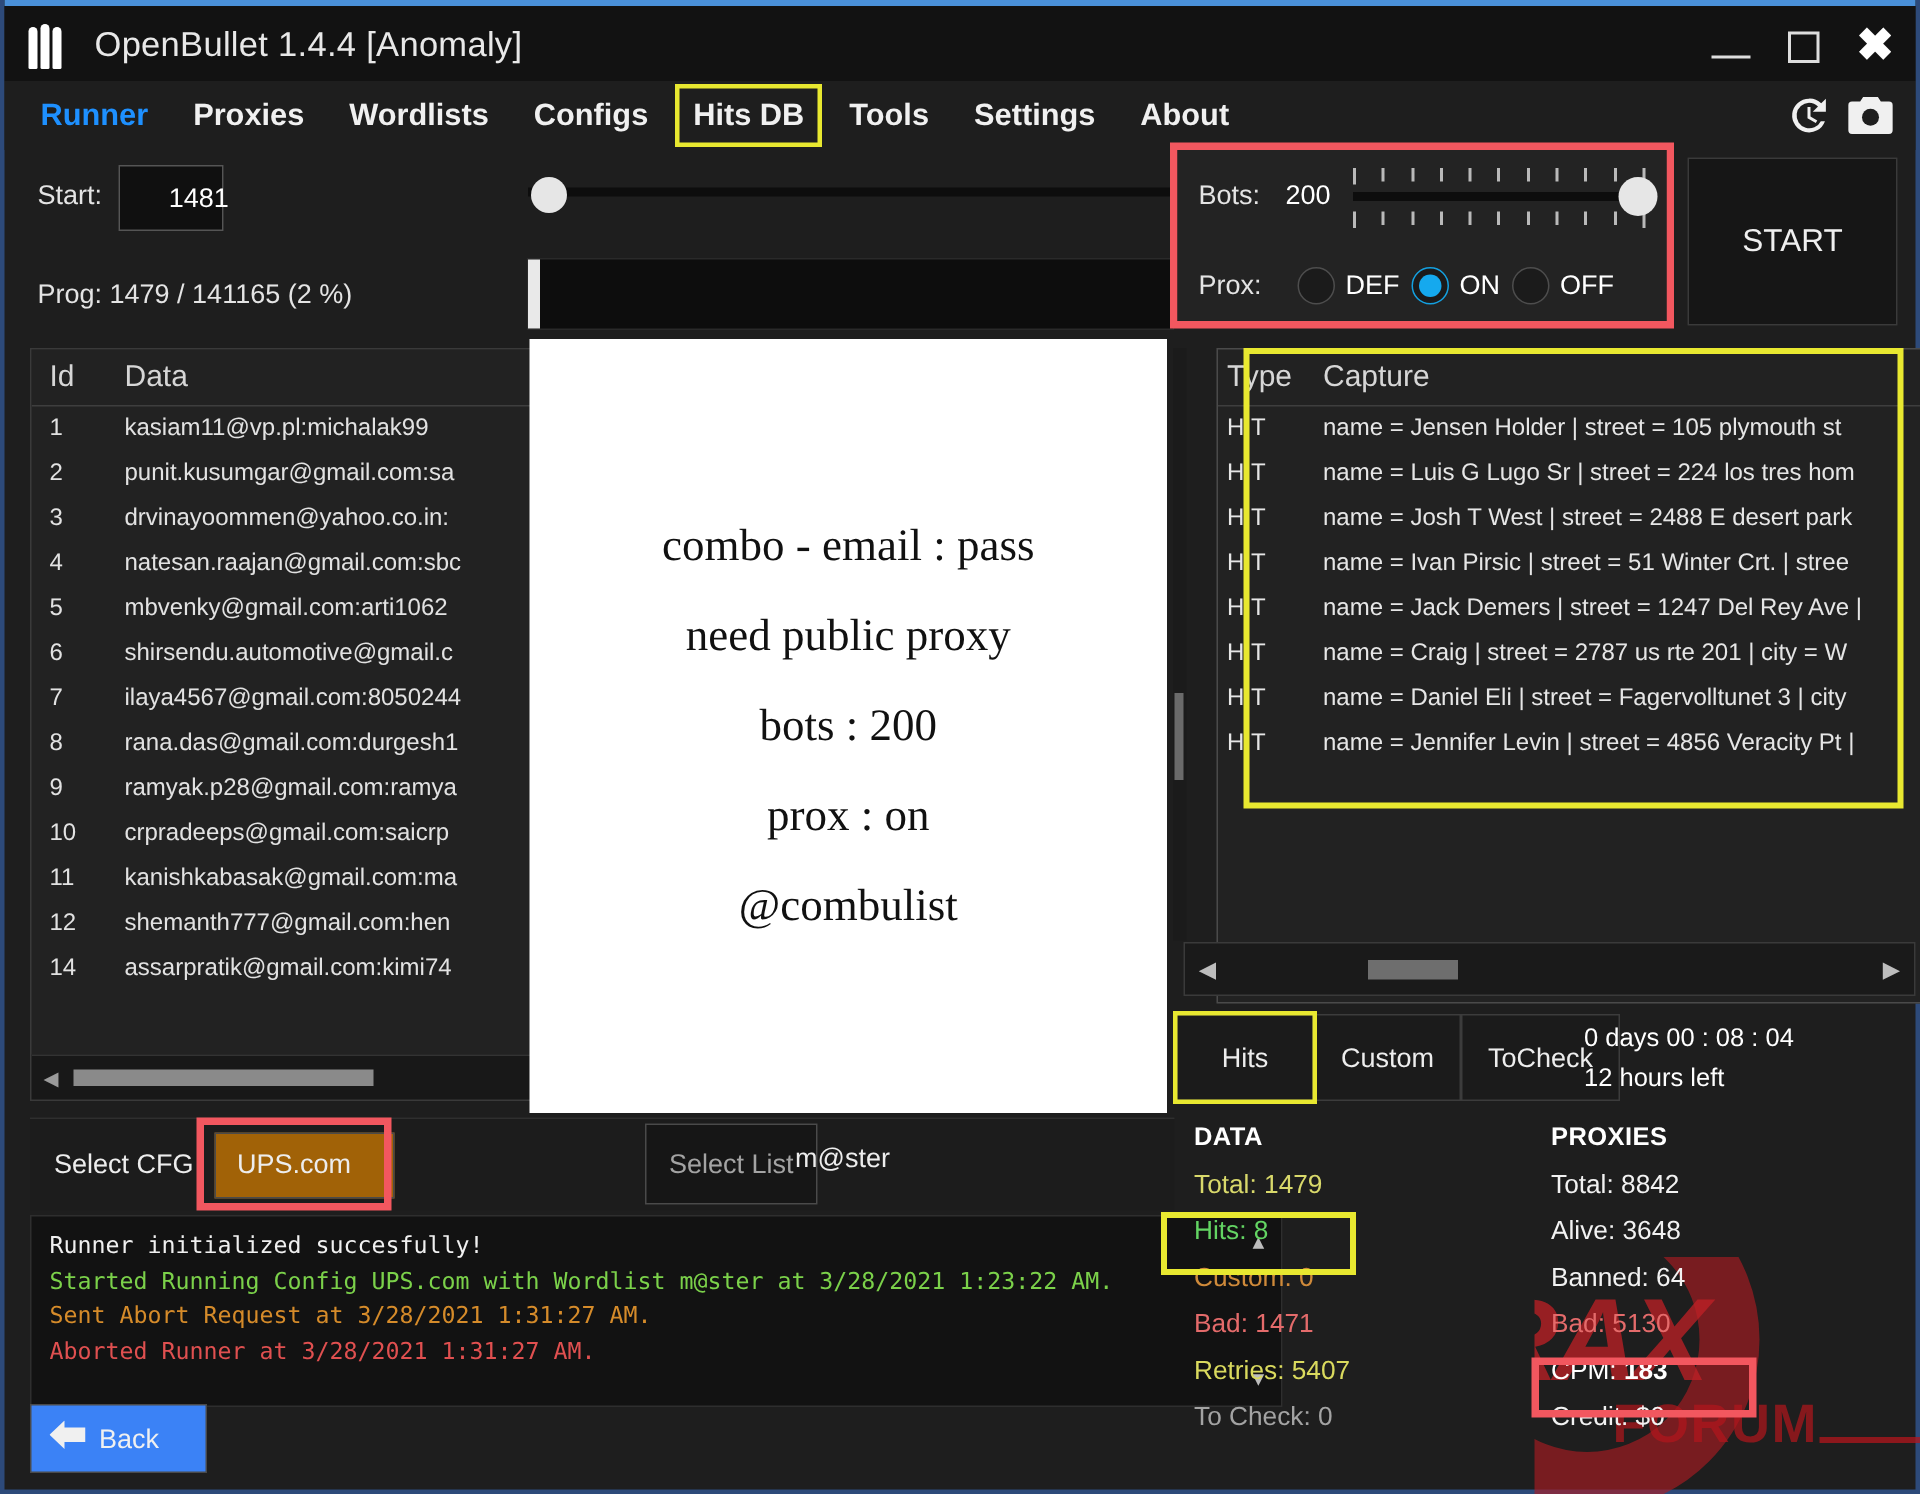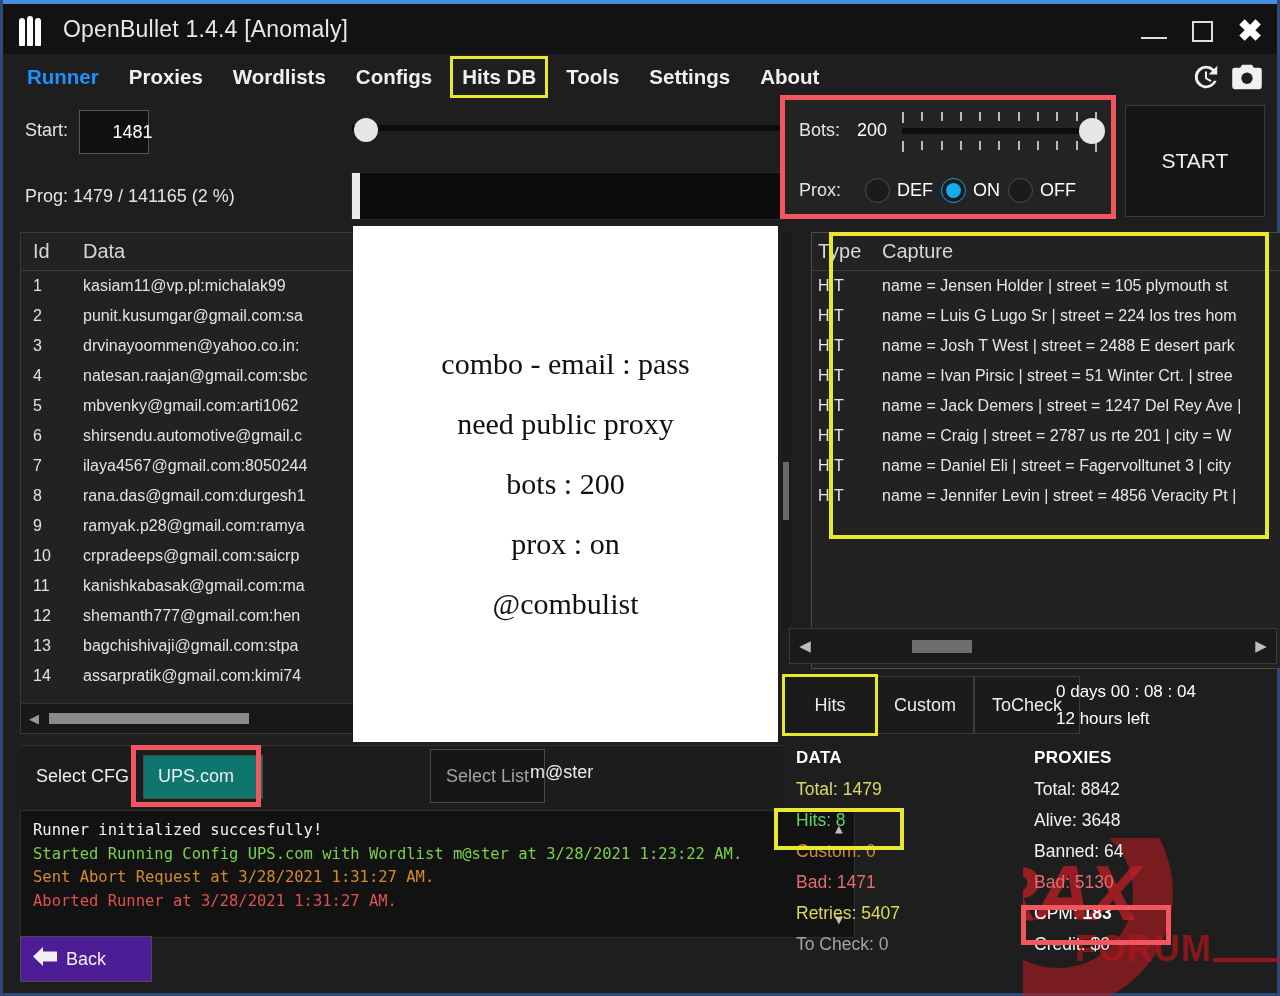--- a/index.html
+++ b/index.html
@@ -232,21 +232,21 @@
   }
   
   .select-row {
     position: absolute; left: 17px; top: 745px; width: 763px; height: 62px;
     background: #1c1c1c; border-top: 1px solid #2f2f2f;
     display: flex; align-items: center;
   }
   .sel-label { color: #ededed; font-size: 18px; margin-left: 16px; }
   .cfg-box {
     margin-left: 14px; height: 44px; min-width: 120px; padding: 0 14px;
-    background: #0f766e; border: 1px solid #4a4a4a;
+    background: #a16207; border: 1px solid #4a4a4a;
     display: flex; align-items: center; color: #ededed; font-size: 18px;
   }
   .cfg-hl {
     position: absolute; left: 128px; top: 745px; width: 130px; height: 62px;
     border: 5px solid #f2575f; pointer-events: none;
   }
   .sel-list-btn {
     position: absolute; left: 399px; top: 749px;
     width: 115px; height: 54px;
     background: #161616; border: 1px solid #4a4a4a;
@@ -266,22 +266,22 @@
     position: absolute; right: 0; top: 0; width: 30px; height: 100%;
     display: flex; flex-direction: column; justify-content: space-between;
     align-items: center; padding: 6px 0; color: #bdbdbd; font-size: 13px;
   }
   .log .c-white { color: #f0f0f0; }
   .log .c-green { color: #7bd14a; }
   .log .c-orange { color: #d58b2a; }
   .log .c-red { color: #e05050; }
   
   .back-btn {
-    position: absolute; left: 17px; top: 936px; width: 132px; height: 46px;
-    background: #4c1d95; border: 1px solid #4a4a4a;
+    position: absolute; left: 17px; top: 936px; width: 118px; height: 46px;
+    background: #3b82f6; border: 1px solid #4a4a4a;
     display: flex; align-items: center; gap: 9px; padding-left: 12px;
     color: #f0f0f0; font-size: 18px;
   }
   
   .stats {
     position: absolute; left: 786px; top: 748px; width: 488px; height: 240px;
     overflow: hidden;
   }
   .stat-col { position: absolute; top: 0; }
   .stat-col.data { left: 7px; }
@@ -508,24 +508,20 @@
         </div>
         <div class="grid-row">
           <div class="c-id">11</div>
           <div class="c-data">kanishkabasak@gmail.com:ma</div>
         </div>
         <div class="grid-row">
           <div class="c-id">12</div>
           <div class="c-data">shemanth777@gmail.com:hen</div>
         </div>
         <div class="grid-row">
-          <div class="c-id">13</div>
-          <div class="c-data">bagchishivaji@gmail.com:stpa</div>
-        </div>
-        <div class="grid-row">
           <div class="c-id">14</div>
           <div class="c-data">assarpratik@gmail.com:kimi74</div>
         </div>
       </div>
     <div class="hscroll">
       <div class="arrow">◀</div>
       <div class="thumb"></div>
     </div>
   </div>
 

